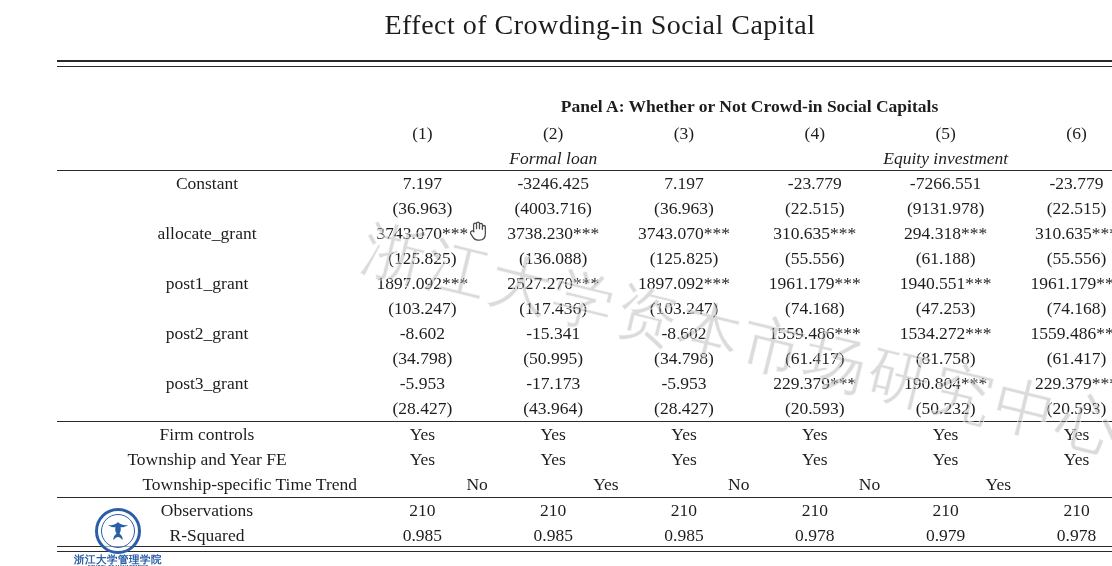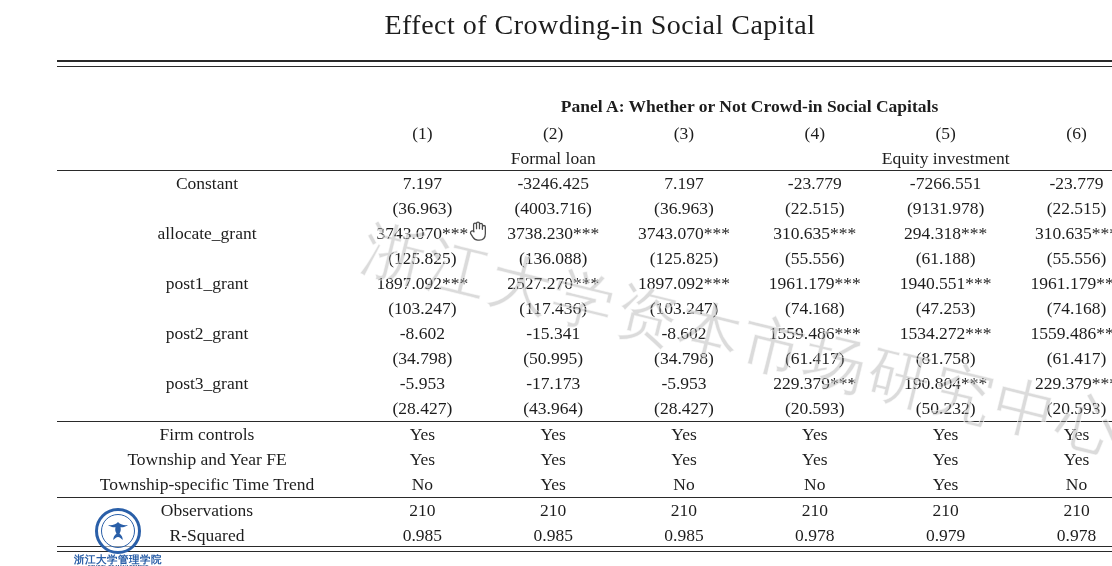--- a/index.html
+++ b/index.html
@@ -26,23 +26,23 @@
     border-collapse:collapse; table-layout:fixed; font-size:17.5px;
   }
   table.main td {
     padding:0; height:25px; line-height:25px; text-align:center;
     white-space:nowrap; overflow:visible;
   }
   td.lbl { text-align:left; padding-left:9px; }
   tr.panel-row td { height:28px; line-height:28px;font-weight:bold; }
   td.panel { text-align:left; padding-left:6px; }
   tr.colnum-row td { height:26px; line-height:26px; }
-  tr.group-row td { height:24px; line-height:22px; border-bottom:1.6px solid #2a2a2a; }
+  tr.group-row td { height:24px; line-height:22px; border-bottom:1.6px solid #2a2a2a;font-style:italic; }
   tr.rule-mid td { border-bottom:1.6px solid #2a2a2a; }
-  tr.rule-thin td { border-bottom:1.3px solid #2a2a2a; }
+  tr.rule-thin td { border-bottom:1.3px solid #2a2a2a;text-align:right; }
   .watermark {
     position:absolute; left:330px; top:206px; z-index:5;
     font-size:62px; letter-spacing:3px; white-space:nowrap;
     transform:rotate(13.8deg); transform-origin:0 0;
     color:rgba(150,150,150,0.34);
     -webkit-text-stroke:1px rgba(255,255,255,0.65);
     pointer-events:none;
     font-family:"DejaVu Sans","Liberation Sans",sans-serif;
   }
   .cursor {

